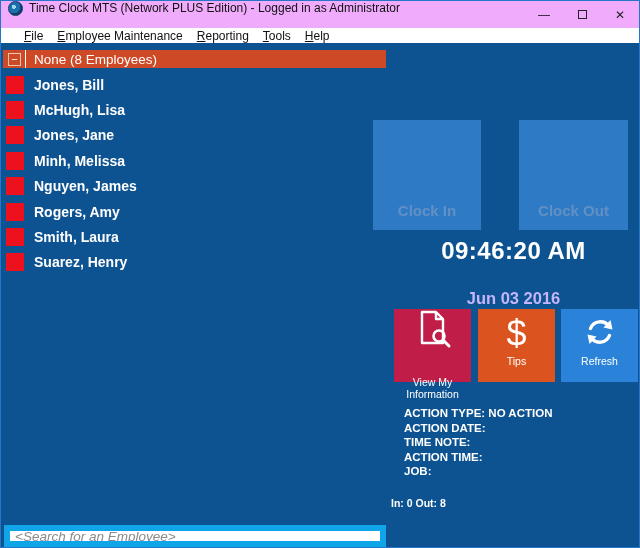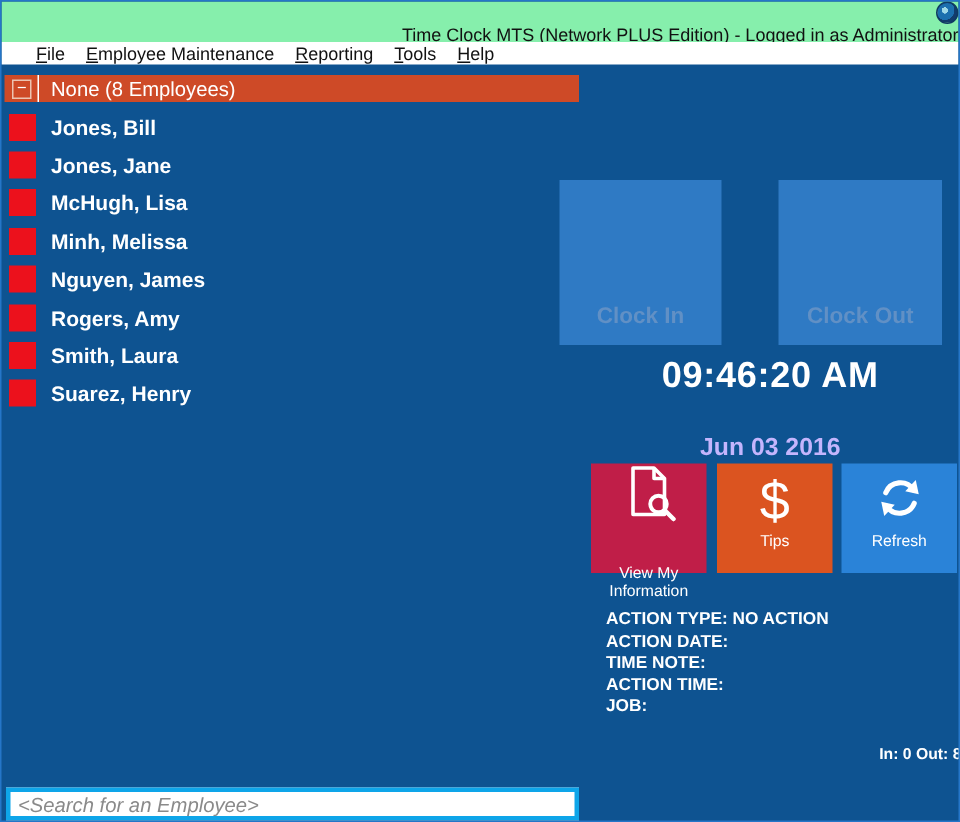--- a/index.html
+++ b/index.html
@@ -7,21 +7,21 @@
   body { font-family:"Liberation Sans", sans-serif; }
 
   .window{
     position:relative; width:640px; height:548px;
     background:#0E5391; border:1px solid #2576C8; overflow:hidden;
   }
 
   
   .titlebar{
     position:absolute; left:0; top:0; right:0; height:27px;
-    background:#86efac; display:flex; align-items:flex-end;flex-direction:column;
+    background:#f0abfc; display:flex; align-items:flex-start;
   }
   .app-icon{
     width:15px; height:15px; margin-left:7px; border-radius:50%;
     background:radial-gradient(circle at 38% 38%, #9fd8e8 0 18%, #1c6fae 19% 55%, #123c6b 56% 100%);
     border:1px solid #0f3a63; flex:0 0 auto;
   }
   .title-text{ margin-left:6px; font-size:12px; color:#111; white-space:nowrap; }
   .win-controls{ margin-left:auto; display:flex; height:100%; }
   .win-btn{
     width:38px; height:100%; display:flex; align-items:center; justify-content:center;
@@ -87,28 +87,28 @@
   .btn-tips{ left:477px; background:#DB5420; }
   .btn-refresh{ left:560px; background:#2A83D8; }
   .dollar-glyph{ font-size:36px; font-weight:400; line-height:1; margin-top:4px; }
 
   
   .status-lines{
     position:absolute; left:403px; top:405px; width:230px;
     color:#fff; font-size:11.5px; font-weight:bold; line-height:14.6px;
   }
   .inout-line{
-    position:absolute; left:390px; top:496px; width:250px; text-align:right;
+    position:absolute; left:390px; top:496px; width:250px; text-align:left;
     color:#fff; font-size:10.5px; font-weight:bold;
   }
 
   
   .search-input{
     position:absolute; left:3px; top:524px; width:382px; height:22px;
-    border:3px solid #0ea5e9; background:#fff; padding:0 5px;
+    border:6px solid #0ea5e9; background:#fff; padding:0 5px;
     font-family:"Liberation Sans", sans-serif; font-size:13.5px; color:#333;
   }
   .search-input::placeholder{ color:#8a8a8a; font-style:italic; }
 </style>
 </head>
 <body>
 
 <div class="window">
 
   <div class="titlebar">
@@ -137,25 +137,25 @@
     <span class="group-label">None (8 Employees)</span>
   </div>
 
   <div class="emp-list">
     <div class="emp-row">
         <span class="emp-square"></span>
         <span class="emp-name">Jones, Bill</span>
       </div>
     <div class="emp-row">
         <span class="emp-square"></span>
+        <span class="emp-name">McHugh, Lisa</span>
+      </div>
+    <div class="emp-row">
+        <span class="emp-square"></span>
         <span class="emp-name">Jones, Jane</span>
-      </div>
-    <div class="emp-row">
-        <span class="emp-square"></span>
-        <span class="emp-name">McHugh, Lisa</span>
       </div>
     <div class="emp-row">
         <span class="emp-square"></span>
         <span class="emp-name">Minh, Melissa</span>
       </div>
     <div class="emp-row">
         <span class="emp-square"></span>
         <span class="emp-name">Nguyen, James</span>
       </div>
     <div class="emp-row">

